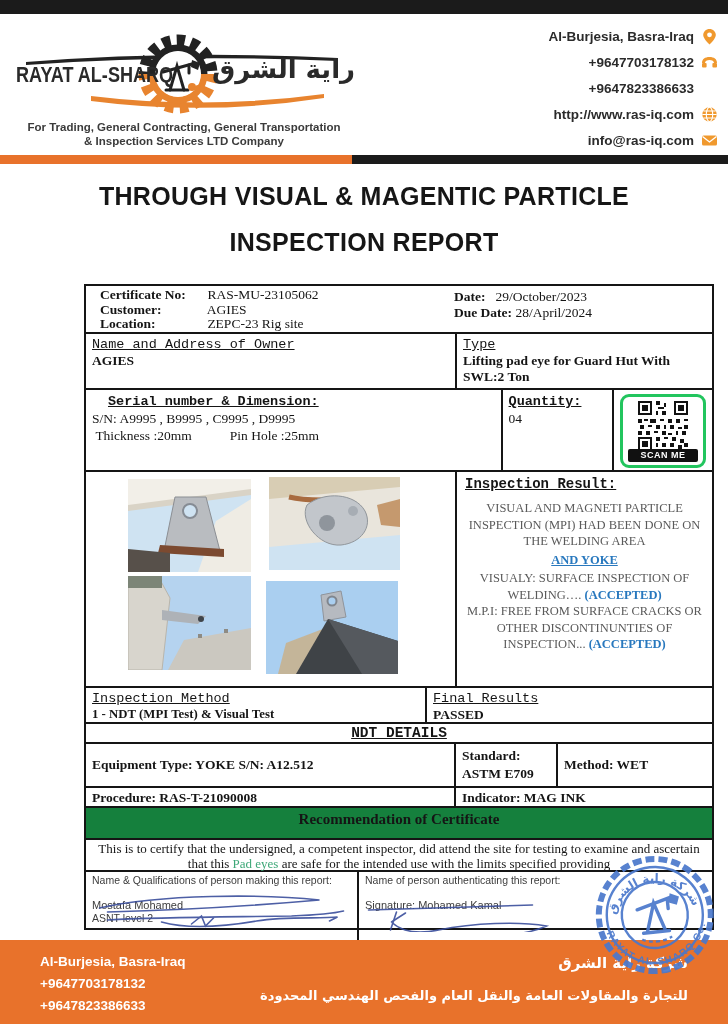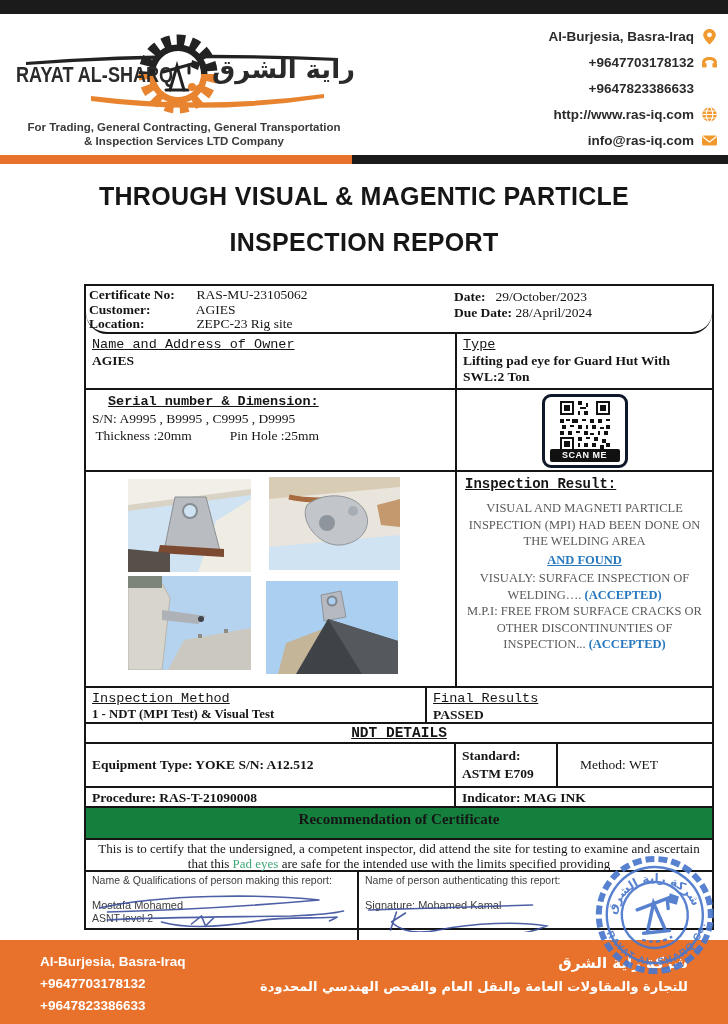--- a/index.html
+++ b/index.html
@@ -39,34 +39,34 @@
 
   
   .doc-table{position:absolute;left:84px;top:284px;width:630px;height:646px;
              border:2px solid #151515;box-sizing:border-box;font-size:13.5px;}
   .t-row{position:relative;box-sizing:border-box;border-bottom:2px solid #151515;overflow:visible;display:flex;}
   .t-row.last{border-bottom:none;}
   .cell{box-sizing:border-box;padding:2px 6px;position:relative;}
   .brd-r{border-right:2px solid #151515;}
   .u{text-decoration:underline;font-family:Liberation Mono, monospace;} .b{font-weight:700;}
 
-  #rowA{height:48px;display:block;padding:2px 3px;box-sizing:border-box;line-height:14.5px;border-radius:21px;}
+  #rowA{height:48px;display:block;padding:2px 14px;box-sizing:border-box;line-height:14.5px;}
   .cert-line .lbl{display:inline-block;width:104px;font-weight:700;}
   .date-block{position:absolute;left:368px;top:3px;line-height:16px;}
   .date-block .dl{font-weight:700;}
 
   #rowB{height:56px;line-height:16px;}
   #rowB .cell-l{width:371px;} #rowB .cell-r{flex:1;}
 
   #rowC{height:82px;line-height:17px;}
-  #rowC .cell-l{width:371px;} #rowC .cell-m{width:114px;} #rowC .cell-r{flex:1;}
+  #rowC .cell-l{width:427px;} #rowC .cell-m{width:114px;} #rowC .cell-r{flex:1;}
   .serial-head{padding-left:16px;}
   .dim-line span{display:inline-block;text-align:center;}
   .dim-gap{width:38px;}
-  .qr-box{width:86px;height:74px;margin:2px auto 0;background:#fff;border:3px solid #0f172a;
+  .qr-box{width:86px;height:74px;margin:2px auto 0;background:#fff;border:3px solid #22c55e;
           border-radius:9px;position:relative;box-sizing:border-box;}
   .qr-svg{position:absolute;left:14px;top:4px;width:52px;height:50px;}
   .qr-caption{position:absolute;left:5px;right:5px;bottom:3px;height:13px;background:#111;
               color:#fff;font-family:"Liberation Sans",sans-serif;font-size:9px;font-weight:700;
               text-align:center;line-height:13px;border-radius:2px;letter-spacing:.5px;}
 
   #rowD{height:216px;}
   #rowD .cell-l{width:371px;padding:0;} #rowD .cell-r{flex:1;padding:4px 8px;}
   .photo{position:absolute;}
   .result-head{font-size:14px;}
@@ -76,21 +76,21 @@
 
   #rowE{height:36px;line-height:15.5px;}
   #rowE .cell-l{width:341px;} #rowE .cell-r{flex:1;border-radius:6px;}
   .method-val{font-size:12.8px;}
 
   #rowF{height:20px;display:block;text-align:center;font-weight:700;font-size:14.5px;line-height:17px;}
 
   #rowG{height:44px;}
   #rowG .cell-l{width:370px;display:flex;align-items:center;}
   #rowG .cell-m{width:102px;font-weight:700;line-height:18px;padding-top:3px;}
-  #rowG .cell-r{flex:1;display:flex;align-items:center;font-weight:400;margin-left:16px;}
+  #rowG .cell-r{flex:1;display:flex;align-items:center;font-weight:700;}
 
   #rowH{height:20px;line-height:15px;}
   #rowH .cell-l{width:370px;} #rowH .cell-r{flex:1;}
 
   #rowI{height:32px;display:block;background:#15803d;text-align:center;font-weight:700;
         font-size:15px;line-height:23px;}
 
   #rowJ{height:32px;display:block;text-align:center;font-size:13px;line-height:15px;
         padding:1px 10px;box-sizing:border-box;}
   .green{color:#3EA878;}
@@ -104,21 +104,21 @@
   .stamp{position:absolute;left:586px;top:851px;width:138px;height:132px;z-index:6;
          transform:rotate(-6deg);opacity:.92;}
 
   
   .footer{position:absolute;left:0;top:940px;width:728px;height:84px;background:#E8722B;
           font-family:"Liberation Sans",sans-serif;color:#fff;}
   .footer-left{position:absolute;left:40px;top:11px;font-size:13.5px;font-weight:700;line-height:22px;}
   .footer-right{position:absolute;right:40px;top:10px;text-align:right;direction:rtl;
                 font-family:"DejaVu Sans",sans-serif;font-weight:700;}
   .footer-right .ar1{font-size:15px;line-height:26px;}
-  .footer-right .ar2{font-size:13px;line-height:22px;}
+  .footer-right .ar2{font-size:13px;line-height:22px;margin-top:9px;}
 </style>
 </head>
 <body>
 
 <div id="page">
 
   <div class="top-bar"></div>
 
   <div class="header">
     <svg class="logo-svg" viewBox="0 0 348 92">
@@ -243,20 +243,24 @@
     </div>
 
     <div class="t-row" id="rowC">
       <div class="cell cell-l brd-r">
         <div class="serial-head"><span class="b u">Serial number &amp; Dimension:</span></div>
         <div>S/N: A9995 , B9995 , C9995 , D9995</div>
         <div class="dim-line">
           &nbsp;<span>Thickness :20mm</span><span class="dim-gap"></span><span>Pin Hole :25mm</span>
         </div>
       </div>
+      <div class="cell cell-m brd-r">
+        <div><span class="b u">Quantity:</span></div>
+        <div>04</div>
+      </div>
       <div class="cell cell-r">
         <div class="qr-box">
           <svg class="qr-svg" viewBox="0 0 25 25" shape-rendering="crispEdges">
             <path fill="#111" d="M0,0h7v7h-7z"></path>
               <path fill="#fff" d="M1,1h5v5h-5z"></path>
               <path fill="#111" d="M2,2h3v3h-3z"></path>
             <path fill="#111" d="M18,0h7v7h-7z"></path>
               <path fill="#fff" d="M19,1h5v5h-5z"></path>
               <path fill="#111" d="M20,2h3v3h-3z"></path>
             <path fill="#111" d="M0,18h7v7h-7z"></path>
@@ -313,21 +317,21 @@
           <polygon points="55,14 75,10 80,36 58,40" fill="#b6bac0" stroke="#8f949b"></polygon>
           <circle cx="66" cy="20" r="4.5" fill="#aacff0" stroke="#80868e" stroke-width="2"></circle>
           <polygon points="62,38 132,60 132,93 30,93" fill="#3f4347"></polygon>
           <polygon points="62,38 132,60 132,93 96,93" fill="#55595e"></polygon>
         </svg>
       </div>
       <div class="cell cell-r">
         <div class="result-head"><span class="b u">Inspection Result:</span></div>
         <div class="result-body">
           <div>VISUAL AND MAGNETI PARTICLE INSPECTION (MPI) HAD BEEN DONE ON THE WELDING AREA</div>
-          <span class="blue and-found">AND FOUND</span>
+          <span class="blue and-found">AND YOKE</span>
           <span>VISUALY: SURFACE INSPECTION OF WELDING…. </span><span class="blue">(ACCEPTED)</span>
           <div><span>M.P.I: FREE FROM SURFACE CRACKS OR OTHER DISCONTINUNTIES OF INSPECTION... </span><span class="blue">(ACCEPTED)</span></div>
         </div>
       </div>
     </div>
 
     <div class="t-row" id="rowE">
       <div class="cell cell-l brd-r">
         <div><span class="u">Inspection Method</span></div>
         <div class="b method-val">1 -   NDT (MPI Test) &amp; Visual Test</div>

